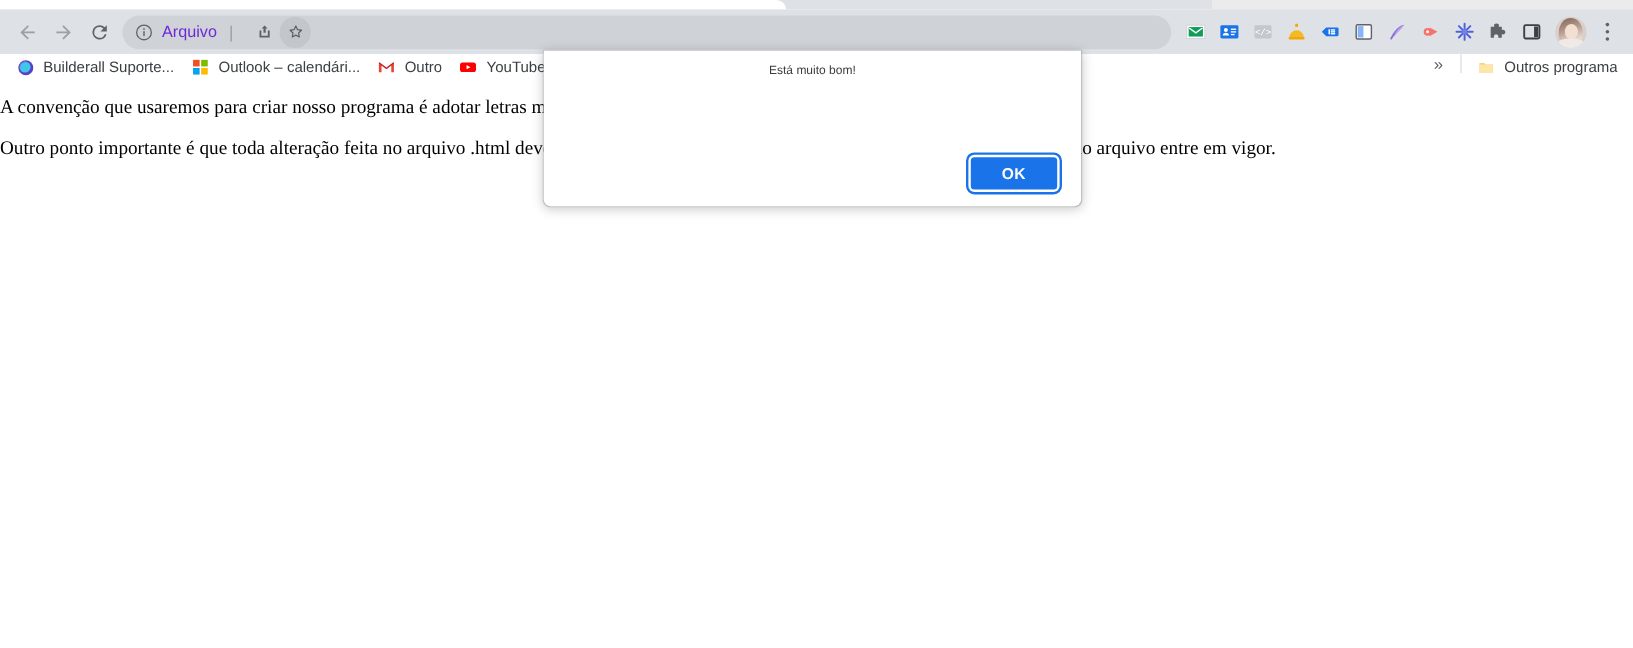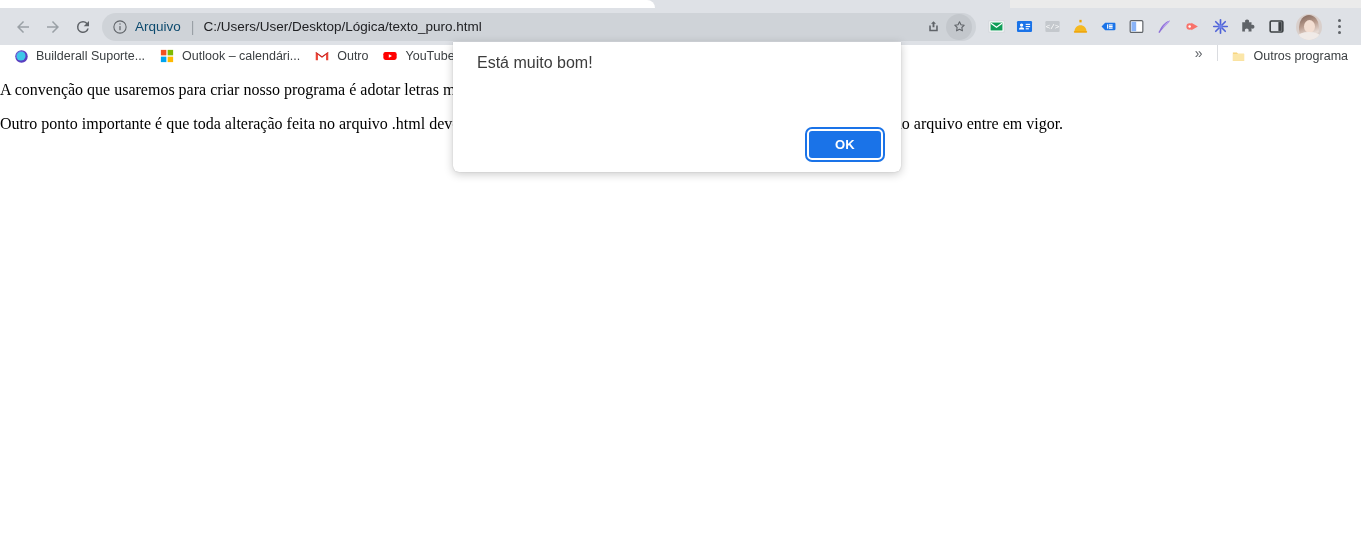--- a/index.html
+++ b/index.html
@@ -78,21 +78,21 @@
     min-width: 0;
     position: relative;
   }
   .omni-info {
     width: 16px; height: 16px;
     flex: 0 0 auto;
     margin-right: 7px;
   }
   .omni-scheme {
     font-size: 13.5px;
-    color: #0c4a6e;
+    color: #6d28d9;
     white-space: nowrap;
     flex: 0 0 auto;
   }
   .omni-sep {
     color: #9aa0a6;
     margin: 0 9px 0 10px;
     font-size: 14px;
     flex: 0 0 auto;
     line-height: 1;
   }
@@ -262,24 +262,25 @@
     box-sizing: border-box;
     pointer-events: auto;
   }
   .dlg-title {
     font-size: 14.5px;
     color: #3c3c3c;
     padding: 18px 24px 0 24px;
     font-family: "Liberation Sans", sans-serif;
   }
   .dlg-msg {
-    font-size: 16px;
+    font-size: 10px;
     color: #3c3c3c;
     padding: 12px 24px 0 24px;
     font-family: "Liberation Sans", sans-serif;
+    text-align: center;
   }
   .dlg-actions {
     position: absolute;
     right: 18px;
     bottom: 12px;
     display: flex;
     align-items: flex-start;
     margin-left: 20px;
   }
   .dlg-ok {
@@ -330,21 +331,20 @@
     <div class="omnibox">
       <span class="omni-info">
         <svg width="16" height="16" viewBox="0 0 24 24">
           <circle cx="12" cy="12" r="9.2" fill="none" stroke="#5f6368" stroke-width="1.6"></circle>
           <rect x="11.1" y="10.4" width="1.8" height="6.4" rx="0.8" fill="#5f6368"></rect>
           <circle cx="12" cy="7.6" r="1.05" fill="#5f6368"></circle>
         </svg>
       </span>
       <span class="omni-scheme">Arquivo</span>
       <span class="omni-sep">|</span>
-      <span class="omni-url">C:/Users/User/Desktop/Lógica/texto_puro.html</span>
       <span class="omni-actions">
         <span class="omni-icon-btn">
           <svg width="17" height="17" viewBox="0 0 24 24">
             <path d="M12 4.5 8.5 8h2.2v5.2h2.6V8h2.2L12 4.5z" fill="#5f6368"></path>
             <path d="M6 10.5v8.2h12v-8.2h-2.2v6H8.2v-6H6z" fill="#5f6368"></path>
           </svg>
         </span>
         <span class="omni-icon-btn star-hover">
           <svg width="17" height="17" viewBox="0 0 24 24">
             <path d="M12 5.2l2.05 4.35 4.65.62-3.4 3.24.86 4.7L12 15.9l-4.16 2.21.86-4.7-3.4-3.24 4.65-.62L12 5.2z" fill="none" stroke="#5f6368" stroke-width="1.5" stroke-linejoin="round"></path>

